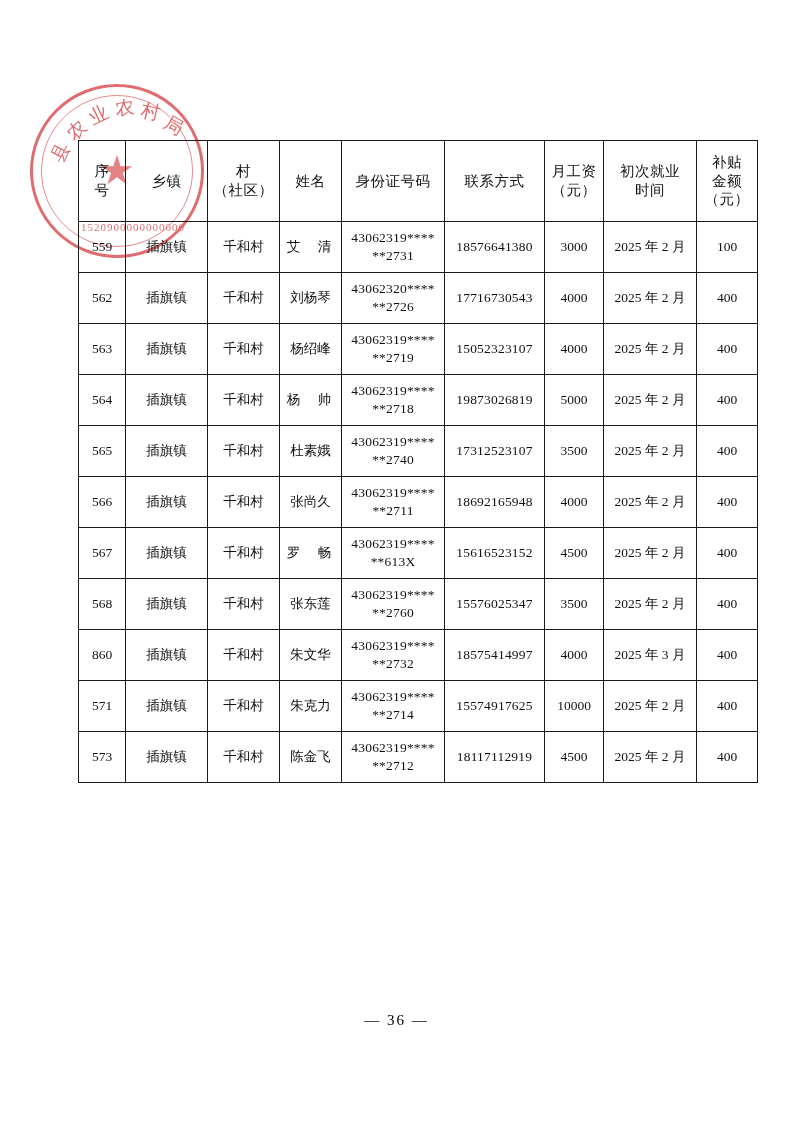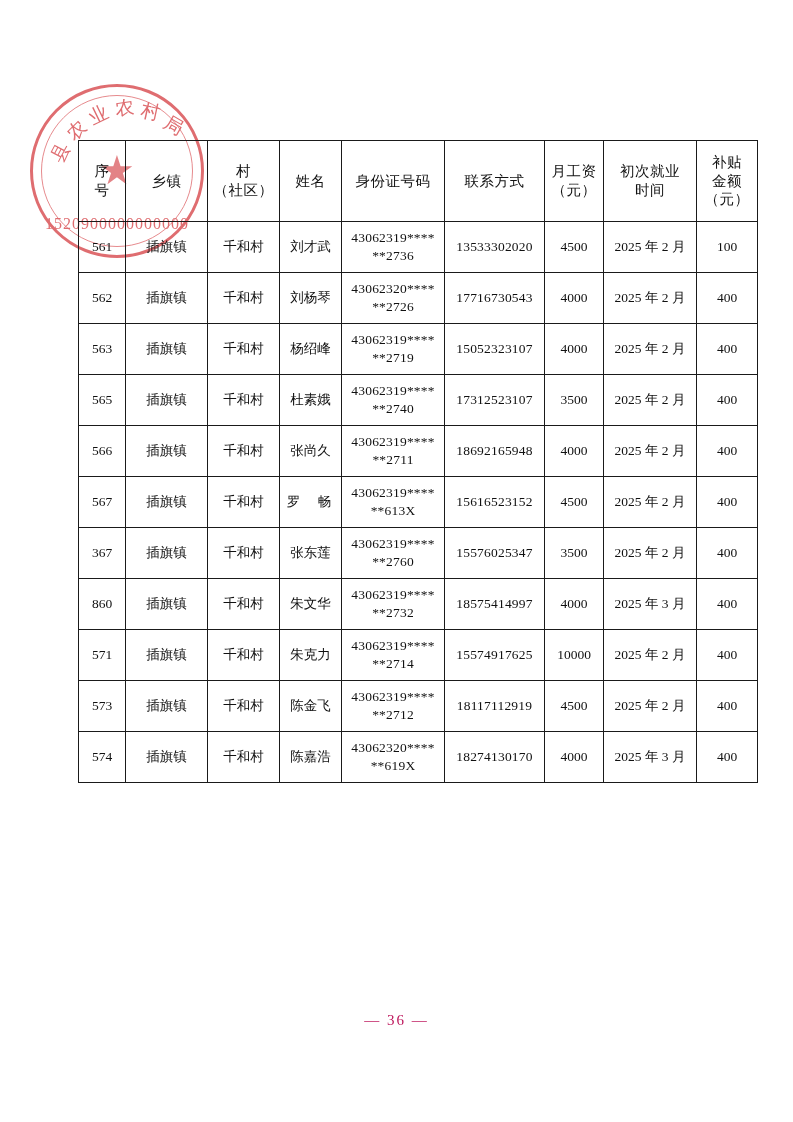--- a/index.html
+++ b/index.html
@@ -58,26 +58,26 @@
     font-family: "Liberation Serif", serif;
     letter-spacing: 1px;
   }
   .seal .seal-top-text span {
     position: absolute;
     transform-origin: center center;
     white-space: nowrap;
   }
   .seal .seal-bottom-text {
     position: absolute;
-    left: 0;
+    left: 16px;
     bottom: 22px;
     width: 168px;
     text-align: center;
     color: #d3353a;
-    font-size: 16px;
+    font-size: 11px;
     letter-spacing: 1px;
     margin-top: 28px;
   }
 
   
   .table-wrap {
     position: absolute;
     left: 78px;
     top: 140px;
     width: 639px;
@@ -138,21 +138,21 @@
 
   
   .footer {
     position: absolute;
     left: 0;
     top: 1012px;
     width: 793px;
     text-align: center;
     font-size: 15px;
     letter-spacing: 2px;
-    color: #be185d;
+    color: #000000;
     font-family: "Liberation Serif", serif;
   }
 </style>
 </head>
 <body>
 
 <div class="page">
 
   <div class="seal">
     <div class="ring-inner"></div>
@@ -213,30 +213,30 @@
           </th>
           <th class="th-multi">
             <span>补贴</span>
             <span>金额</span>
             <span>（元）</span>
           </th>
         </tr>
       </thead>
       <tbody id="table-body">
           <tr>
-            <td>561</td>
-            <td>插旗镇</td>
-            <td>千和村</td>
-            <td><span>刘才武</span></td>
-            <td class="cell-id">
-              <span class="l2">43062319****</span>
-              <span class="l2">**2736</span>
-            </td>
-            <td class="cell-tel">13533302020</td>
-            <td>4500</td>
+            <td>559</td>
+            <td>插旗镇</td>
+            <td>千和村</td>
+            <td><span class="name-sp2">艾 清</span></td>
+            <td class="cell-id">
+              <span class="l2">43062319****</span>
+              <span class="l2">**2731</span>
+            </td>
+            <td class="cell-tel">18576641380</td>
+            <td>3000</td>
             <td>2025 年 2 月</td>
             <td>100</td>
           </tr>
           <tr>
             <td>562</td>
             <td>插旗镇</td>
             <td>千和村</td>
             <td><span>刘杨琴</span></td>
             <td class="cell-id">
               <span class="l2">43062320****</span>
@@ -255,20 +255,34 @@
             <td class="cell-id">
               <span class="l2">43062319****</span>
               <span class="l2">**2719</span>
             </td>
             <td class="cell-tel">15052323107</td>
             <td>4000</td>
             <td>2025 年 2 月</td>
             <td>400</td>
           </tr>
           <tr>
+            <td>564</td>
+            <td>插旗镇</td>
+            <td>千和村</td>
+            <td><span class="name-sp2">杨 帅</span></td>
+            <td class="cell-id">
+              <span class="l2">43062319****</span>
+              <span class="l2">**2718</span>
+            </td>
+            <td class="cell-tel">19873026819</td>
+            <td>5000</td>
+            <td>2025 年 2 月</td>
+            <td>400</td>
+          </tr>
+          <tr>
             <td>565</td>
             <td>插旗镇</td>
             <td>千和村</td>
             <td><span>杜素娥</span></td>
             <td class="cell-id">
               <span class="l2">43062319****</span>
               <span class="l2">**2740</span>
             </td>
             <td class="cell-tel">17312523107</td>
             <td>3500</td>
@@ -297,21 +311,21 @@
             <td class="cell-id">
               <span class="l2">43062319****</span>
               <span class="l2">**613X</span>
             </td>
             <td class="cell-tel">15616523152</td>
             <td>4500</td>
             <td>2025 年 2 月</td>
             <td>400</td>
           </tr>
           <tr>
-            <td>367</td>
+            <td>568</td>
             <td>插旗镇</td>
             <td>千和村</td>
             <td><span>张东莲</span></td>
             <td class="cell-id">
               <span class="l2">43062319****</span>
               <span class="l2">**2760</span>
             </td>
             <td class="cell-tel">15576025347</td>
             <td>3500</td>
             <td>2025 年 2 月</td>
@@ -352,33 +366,19 @@
             <td><span>陈金飞</span></td>
             <td class="cell-id">
               <span class="l2">43062319****</span>
               <span class="l2">**2712</span>
             </td>
             <td class="cell-tel">18117112919</td>
             <td>4500</td>
             <td>2025 年 2 月</td>
             <td>400</td>
           </tr>
-          <tr>
-            <td>574</td>
-            <td>插旗镇</td>
-            <td>千和村</td>
-            <td><span>陈嘉浩</span></td>
-            <td class="cell-id">
-              <span class="l2">43062320****</span>
-              <span class="l2">**619X</span>
-            </td>
-            <td class="cell-tel">18274130170</td>
-            <td>4000</td>
-            <td>2025 年 3 月</td>
-            <td>400</td>
-          </tr>
         </tbody>
     </table>
   </div>
 
   <div class="footer">— 36 —</div>
 
 </div>
 
 </body></html>

